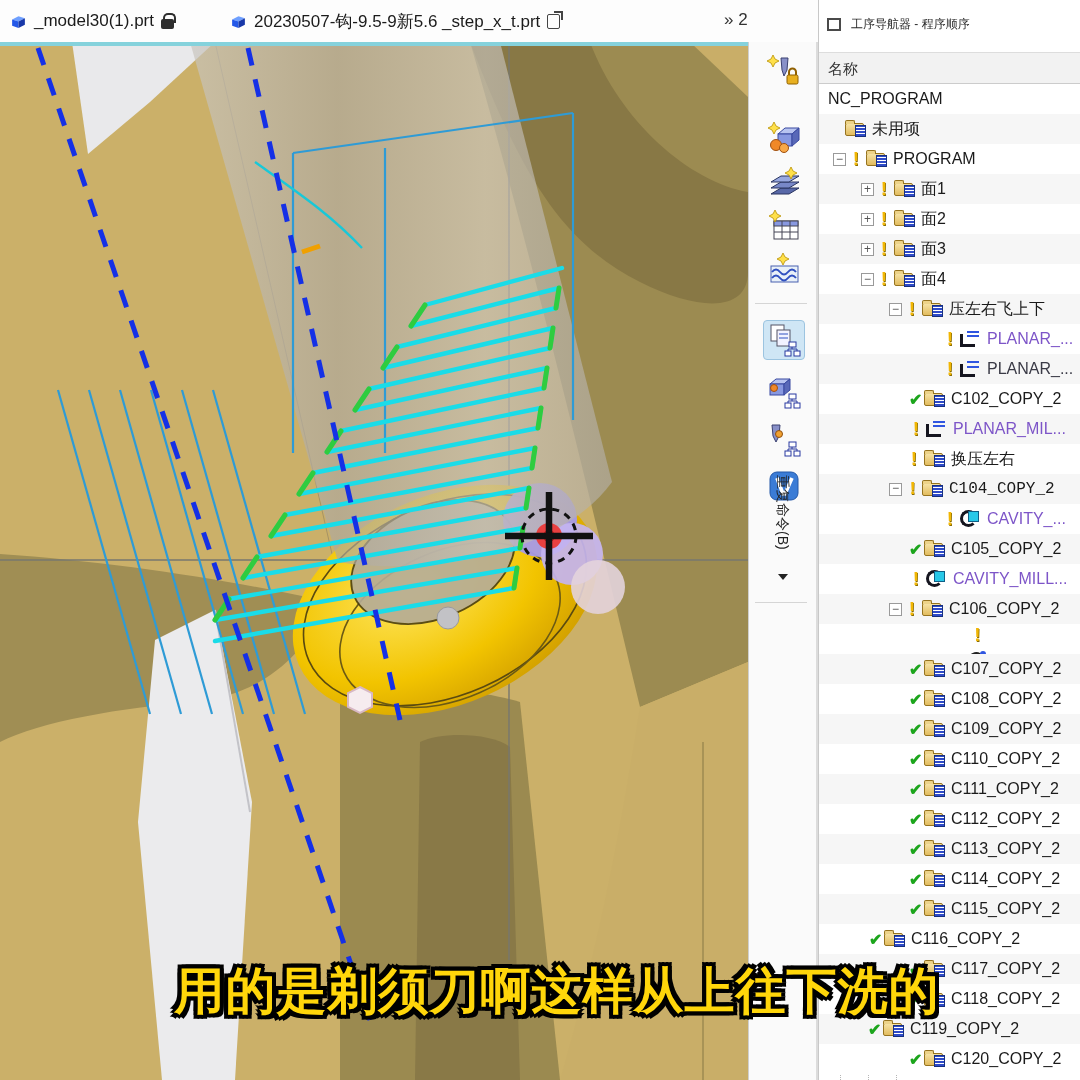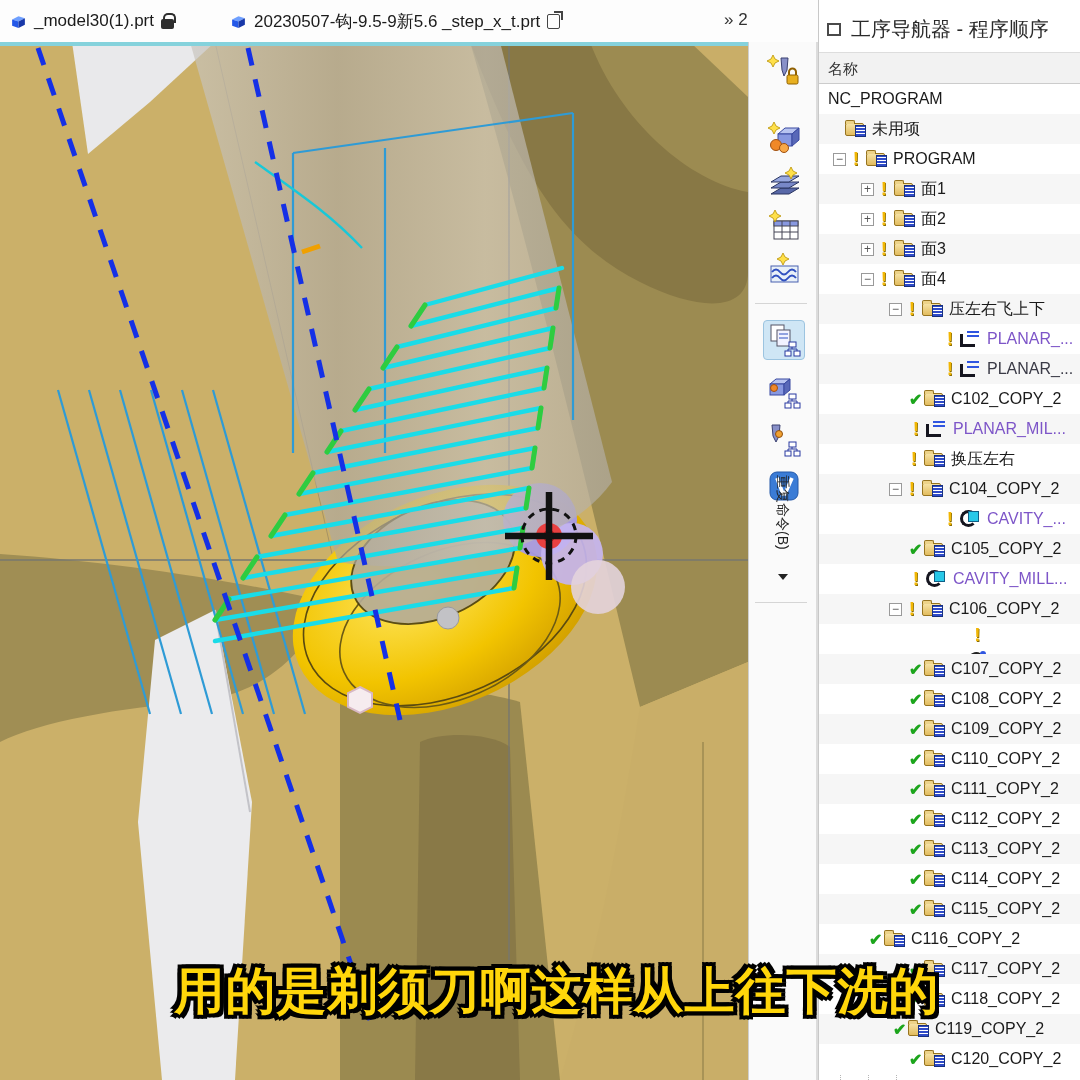--- a/index.html
+++ b/index.html
@@ -32,21 +32,21 @@
   #repeat-cmd { position:absolute; left:24px; top:432px; width:20px; height:120px; }
   #repeat-cmd span { display:inline-block; transform:rotate(90deg) translateY(-100%); transform-origin:top left;
                      font-size:14px; color:#222; white-space:nowrap; }
   #repeat-arrow { position:absolute; left:29px; top:532px; width:0; height:0;
                   border-left:5px solid transparent; border-right:5px solid transparent; border-top:6px solid #222; }
 
   
   #navpanel { position:absolute; left:818px; top:0; width:262px; height:1080px; background:#fff;
               border-left:1px solid #c8c8c8; overflow:hidden; }
   #nav-title { position:absolute; left:8px; top:16px; display:flex; align-items:center; gap:10px;
-               font-size:20px; color:#2a2a2a; white-space:nowrap; }
+               font-size:12px; color:#2a2a2a; white-space:nowrap; }
   .sq-ico { width:14px; height:13px; border:2px solid #4a4a4a; display:inline-block; }
   #nav-colhdr { position:absolute; left:0; top:52px; width:262px; height:32px; background:#F2F2F2;
                 border-top:1px solid #ddd; border-bottom:1px solid #ccc; font-size:15px; color:#333;
                 line-height:31px; padding-left:9px; }
   #nav-rows { position:absolute; left:0; top:84px; width:262px; height:996px; }
   .guide { position:absolute; width:0; border-left:1px dotted #b5b5b5; }
   .trow { position:relative; width:262px; height:30px; display:flex; align-items:center; gap:5px;
           font-size:16px; color:#1a1a1a; white-space:nowrap; background:#fff; }
   .trow.alt { background:#F6F6F6; }
   .toggle { width:13px; height:13px; border:1px solid #9a9a9a; background:#fff; flex:0 0 auto;
@@ -399,45 +399,45 @@
       <div class="trow alt" style="padding-left: 92px;">
         <span class="status excl"></span>
         <span class="ticon planar"></span>
         <span class="tlabel purple">PLANAR_MIL...</span>
       </div>
       <div class="trow" style="padding-left: 90px;">
         <span class="status excl"></span>
         <span class="ticon folder"></span>
         <span class="tlabel">换压左右</span>
       </div>
+      <div class="trow alt" style="padding-left: 70px; font-family: Liberation Mono, monospace;">
+        <span class="toggle minus"></span>
+        <span class="status excl"></span>
+        <span class="ticon folder"></span>
+        <span class="tlabel">C104_COPY_2</span>
+      </div>
+      <div class="trow" style="padding-left: 126px;">
+        <span class="status excl"></span>
+        <span class="ticon cavity"></span>
+        <span class="tlabel purple">CAVITY_...</span>
+      </div>
+      <div class="trow alt" style="padding-left: 90px;">
+        <span class="status check"></span>
+        <span class="ticon folder"></span>
+        <span class="tlabel">C105_COPY_2</span>
+      </div>
+      <div class="trow" style="padding-left: 92px;">
+        <span class="status excl"></span>
+        <span class="ticon cavity"></span>
+        <span class="tlabel purple">CAVITY_MILL...</span>
+      </div>
       <div class="trow alt" style="padding-left: 70px;">
         <span class="toggle minus"></span>
         <span class="status excl"></span>
         <span class="ticon folder"></span>
-        <span class="tlabel">C104_COPY_2</span>
-      </div>
-      <div class="trow" style="padding-left: 126px;">
-        <span class="status excl"></span>
-        <span class="ticon cavity"></span>
-        <span class="tlabel purple">CAVITY_...</span>
-      </div>
-      <div class="trow alt" style="padding-left: 90px;">
-        <span class="status check"></span>
-        <span class="ticon folder"></span>
-        <span class="tlabel">C105_COPY_2</span>
-      </div>
-      <div class="trow" style="padding-left: 92px;">
-        <span class="status excl"></span>
-        <span class="ticon cavity"></span>
-        <span class="tlabel purple">CAVITY_MILL...</span>
-      </div>
-      <div class="trow alt" style="padding-left: 70px;">
-        <span class="toggle minus"></span>
-        <span class="status excl"></span>
-        <span class="ticon folder"></span>
         <span class="tlabel">C106_COPY_2</span>
       </div>
       <div class="trow" style="padding-left: 55px; flex-direction: column;">
         <span class="status excl"></span>
         <span class="ticon fixed"></span>
         <span class="tlabel selected">FIXED_CO...</span>
       </div>
       <div class="trow alt" style="padding-left: 90px;">
         <span class="status check"></span>
         <span class="ticon folder"></span>
@@ -491,21 +491,21 @@
       <div class="trow alt" style="padding-left: 90px;">
         <span class="status check"></span>
         <span class="ticon folder"></span>
         <span class="tlabel">C117_COPY_2</span>
       </div>
       <div class="trow" style="padding-left: 90px;">
         <span class="status check"></span>
         <span class="ticon folder"></span>
         <span class="tlabel">C118_COPY_2</span>
       </div>
-      <div class="trow alt" style="padding-left: 74px;">
+      <div class="trow alt" style="padding-left: 49px;">
         <span class="status check"></span>
         <span class="ticon folder"></span>
         <span class="tlabel">C119_COPY_2</span>
       </div>
       <div class="trow" style="padding-left: 90px;">
         <span class="status check"></span>
         <span class="ticon folder"></span>
         <span class="tlabel">C120_COPY_2</span>
       </div>
     </div>

